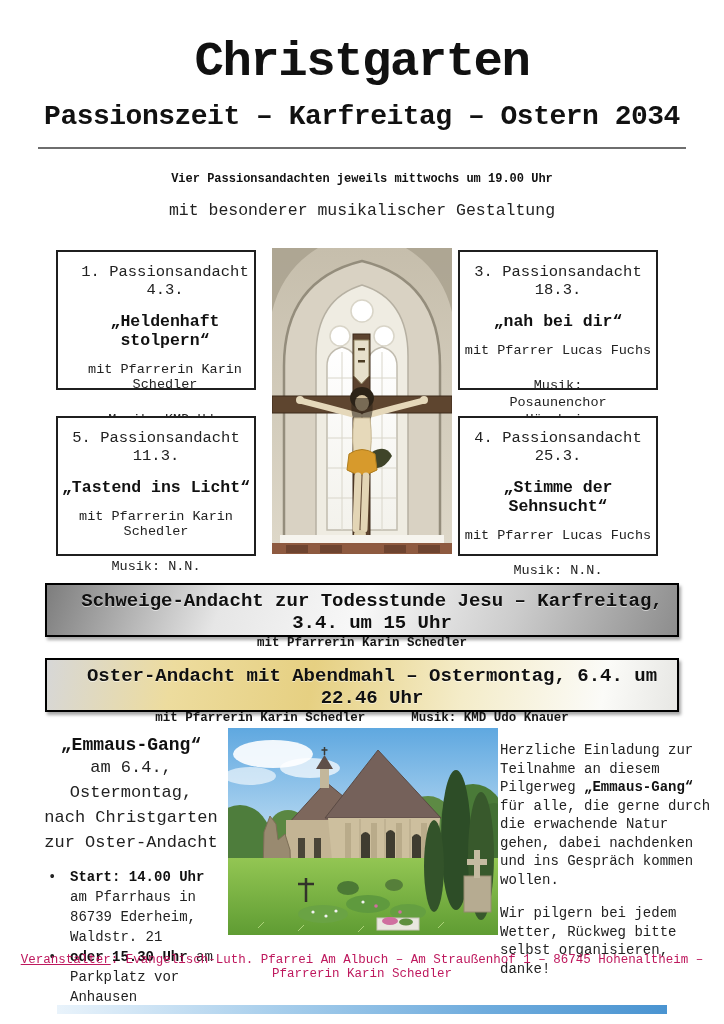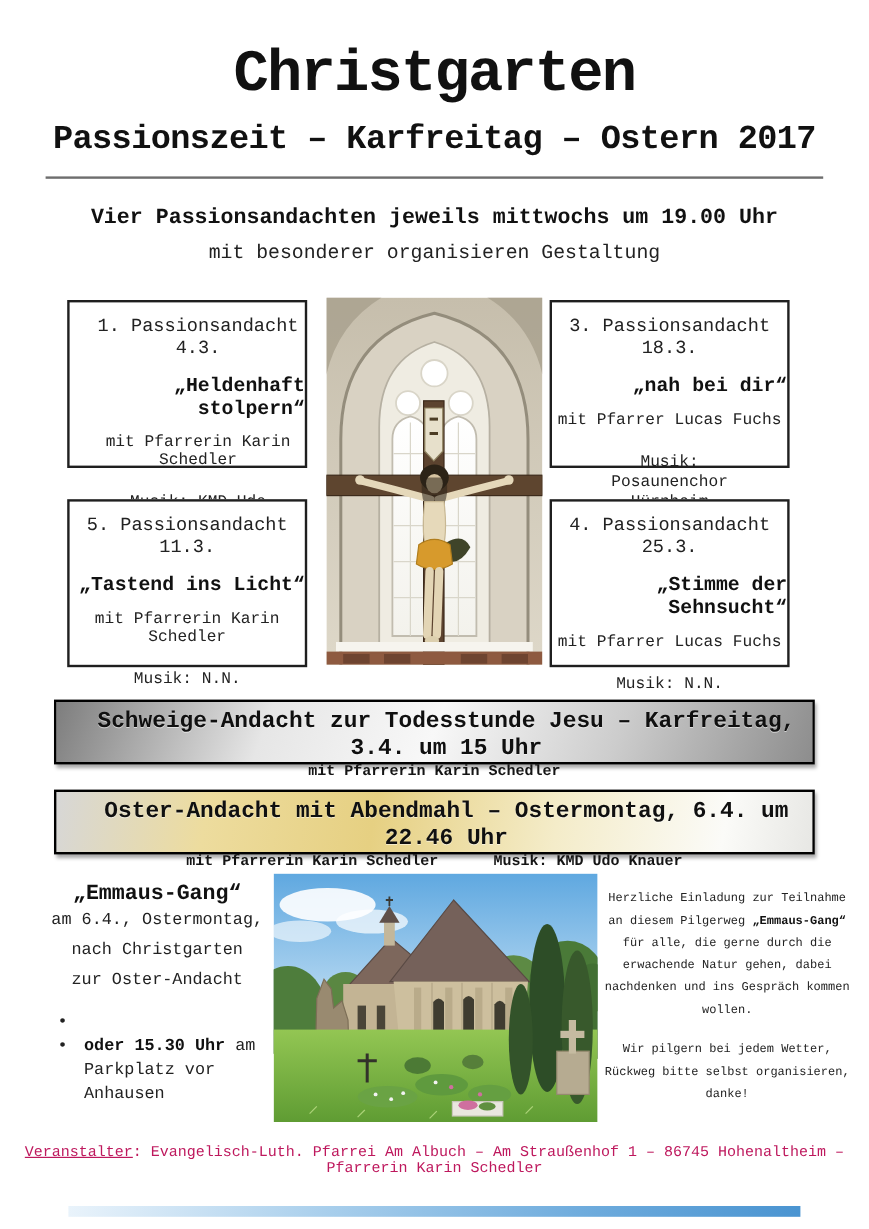--- a/index.html
+++ b/index.html
@@ -7,33 +7,33 @@
         font-family:Liberation Mono, monospace;color:#1c1c1c;}
 
   
   .title{position:absolute;top:34px;left:0;right:0;text-align:center;
          font-size:49px;font-weight:700;letter-spacing:-1.5px;color:#111;}
   .subtitle{position:absolute;top:101px;left:0;right:0;text-align:center;
             font-size:28px;font-weight:700;letter-spacing:-0.5px;color:#111;}
   .rule{position:absolute;top:147px;left:38px;width:648px;height:0;
         border-top:2px solid #6e6e6e;}
   .intro1{position:absolute;top:172px;left:0;right:0;text-align:center;
-          font-size:18px;font-weight:700;color:#111;}
+          font-size:12px;font-weight:700;color:#111;}
   .intro2{position:absolute;top:201px;left:0;right:0;text-align:center;
           font-size:16.5px;color:#222;}
 
   
   .box{position:absolute;width:200px;height:140px;border:2px solid #1f1f1f;
        box-sizing:border-box;text-align:center;background:#fff;}
   .box-1{left:56px;top:250px;padding-left:18px;}
   .box-3{left:458px;top:250px;}
   .box-2{left:56px;top:416px;}
   .box-4{left:458px;top:416px;}
   .box .num{margin-top:11px;font-size:15.5px;color:#222;}
-  .box .motto{margin-top:13px;font-size:16.5px;font-weight:700;color:#111;text-align:right;}
+  .box .motto{margin-top:13px;font-size:16.5px;font-weight:700;color:#111;}
   .box .leader{margin-top:12px;font-size:13.5px;color:#222;}
   .box .music{margin-top:19px;font-size:13.5px;line-height:17px;padding:0 22px;color:#222;}
 
   
   .photo-crucifix{position:absolute;left:272px;top:248px;width:180px;height:306px;}
   .photo-churchyard{position:absolute;left:228px;top:728px;width:270px;height:207px;}
   .photo-crucifix svg,.photo-churchyard svg{display:block;width:100%;height:100%;}
 
   
   .banner{position:absolute;left:45px;width:634px;height:54px;border:2px solid #000;
@@ -44,52 +44,52 @@
       background:linear-gradient(100deg,#d7d7d7 0%,#eddc9e 20%,#e6d082 42%,#f4ecc9 66%,#fbfbf8 88%,#e7e7e4 100%);}
   .banner .b-title{margin-top:5px;font-size:19px;font-weight:700;color:#101010;
                    text-shadow:0 1px 0 rgba(255,255,255,0.55);padding-left:20px;}
   .banner .b-sub{margin-top:2px;font-size:12.5px;font-weight:700;color:#151515;}
   .banner-ostern .b-sub span{display:inline-block;}
   .banner-ostern .b-sub .gap{width:46px;}
 
   
   .emmaus{position:absolute;left:34px;top:735px;width:194px;text-align:center;color:#222;}
   .emmaus .e-head{font-size:18px;font-weight:700;color:#111;}
-  .emmaus .e-line{font-size:14px;line-height:25px;}
+  .emmaus .e-line{font-size:17px;line-height:25px;}
   .bullets{margin-top:12px;text-align:left;font-size:14px;line-height:20px;}
   .bullet-row{display:flex;align-items:flex-start;}
   .bullet-dot{flex:0 0 22px;padding-left:14px;font-size:14px;}
   .bullet-text{flex:1;}
   .bold{font-weight:700;color:#111;}
 
   
-  .invite{position:absolute;left:500px;top:741px;width:212px;text-align:center;
-          font-size:10px;line-height:18.5px;color:#222;}
+  .invite{position:absolute;left:500px;top:741px;width:212px;
+          font-size:14px;line-height:18.5px;color:#222;}
   .invite .note{margin-top:15px;}
 
   
   .footer{position:absolute;top:953px;left:0;right:0;text-align:center;
           font-size:12.5px;color:#be185d;}
   .footer .u{text-decoration:underline;}
 
   
   .bottom-bar{position:absolute;left:57px;top:1005px;width:610px;height:9px;
       background:linear-gradient(90deg,#e9f3fb 0%,#a9cfec 35%,#6facdd 70%,#4a94d1 100%);}
 </style>
 </head>
 <body>
 
 <div class="page">
 
   <div class="title">Christgarten</div>
-  <div class="subtitle">Passionszeit – Karfreitag – Ostern 2017</div>
+  <div class="subtitle">Passionszeit – Karfreitag – Ostern 2034</div>
   <div class="rule"></div>
 
   <div class="intro1">Vier Passionsandachten jeweils mittwochs um 19.00 Uhr</div>
-  <div class="intro2">mit besonderer organisieren Gestaltung</div>
+  <div class="intro2">mit besonderer musikalischer Gestaltung</div>
 
   <div class="box box-1">
     <div class="num">1. Passionsandacht 4.3.</div>
     <div class="motto">„Heldenhaft stolpern“</div>
     <div class="leader">mit Pfarrerin Karin Schedler</div>
     <div class="music">Musik: KMD Udo Knauer</div>
   </div>
 
   <div class="box box-2">
     <div class="num">5. Passionsandacht 11.3.</div>
@@ -190,20 +190,21 @@
   </div>
 
   <div class="emmaus">
     <div class="e-head">„Emmaus-Gang“</div>
     <div class="e-line">am 6.4., Ostermontag,</div>
     <div class="e-line">nach Christgarten</div>
     <div class="e-line">zur Oster-Andacht</div>
     <div class="bullets">
       <div class="bullet-row">
         <span class="bullet-dot">•</span>
+        <span class="bullet-text"><span class="bold">Start: 14.00 Uhr</span><span> am Pfarrhaus in 86739 Ederheim, Waldstr. 21</span></span>
       </div>
       <div class="bullet-row">
         <span class="bullet-dot">•</span>
         <span class="bullet-text"><span class="bold">oder 15.30 Uhr</span><span> am Parkplatz vor Anhausen</span></span>
       </div>
     </div>
   </div>
 
   <div class="photo-churchyard">
     <svg viewBox="0 0 270 207" preserveAspectRatio="none" aria-hidden="true">

